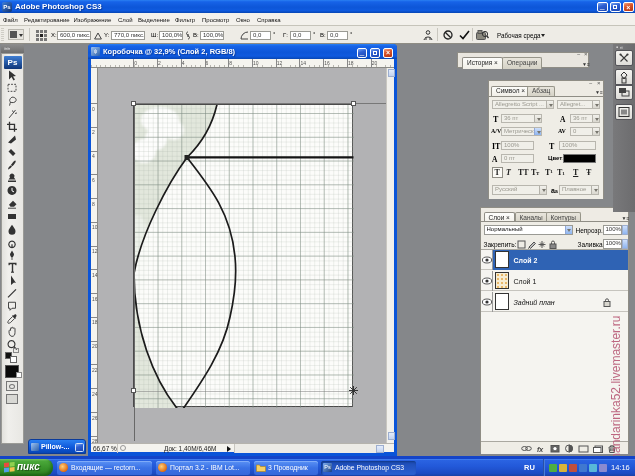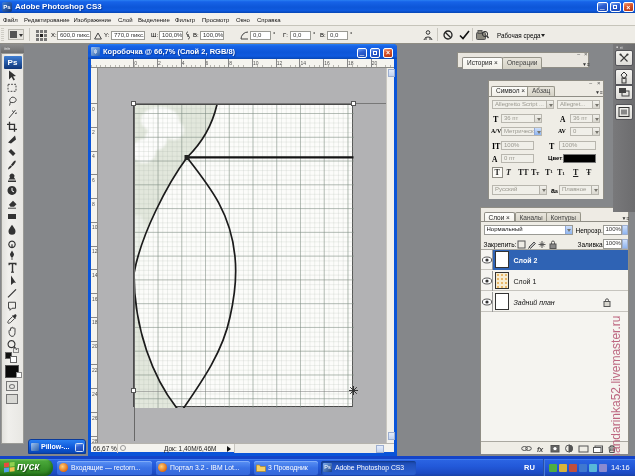--- a/index.html
+++ b/index.html
@@ -134,21 +134,21 @@
     <path d="M9,0.5 C10,1.5 9.5,2.5 8.5,3.5 L9,4 L8,5 L5,2 L6,1 L6.5,1.5 C7.5,0.5 8,-0.5 9,0.5 Z" transform="translate(4,245.08)" fill="#333" stroke="none" stroke-width="0.9"></path>
     <path d="M5.5,2.5 L1.5,6.5 C1,7.5 0.5,8.5 1,9 C1.5,9.5 2.5,9 3.5,8.5 L7.5,4.5" transform="translate(4,245.08)" fill="none" stroke="#333" stroke-width="0.9"></path>
     <path d="M2,5 C2,3 3,2.5 3.5,3.5 L3.5,1.5 C3.5,0.5 4.8,0.5 4.8,1.5 L5,1 C5.2,0 6.4,0.2 6.4,1.2 L6.6,1.5 C6.8,0.8 8,0.9 8,2 V5.5 C8,8 7,9.5 5,9.5 C3,9.5 2,7 2,5 Z" transform="translate(4,257.9)" fill="none" stroke="#333" stroke-width="0.9"></path>
     <path d="M4.5,1 a3.5,3.5 0 1 1 -0.01,0 M7,7 L9.8,9.8" transform="translate(4,270.72)" fill="none" stroke="#333" stroke-width="1.2"></path>
   </svg>
 
 <div class="abs" style="left:88px;top:44px;width:309px;height:412px;background:#0a54d8;border-radius:4px 4px 0 0">
 
   <div class="abs" style="left:0;top:0;width:309px;height:15px;background:linear-gradient(180deg,#2a80f2 0%,#1763e8 14%,#0d56d8 55%,#0f5adf 80%,#0746b4 100%);border-radius:4px 4px 0 0">
     <div class="abs" style="left:3px;top:3px;width:9px;height:9px;background:linear-gradient(135deg,#9ec3f2,#2a5faa);border-radius:1px;color:#fff;font-size:5px;text-align:center;line-height:9px">ψ</div>
-    <div class="abs" style="left:15px;top:3px;color:#fff;font-size:7.5px;font-weight:bold;text-shadow:1px 1px 1px #0a3a9a">Коробочка @ 66,7% (Слой 2, RGB/8)</div>
+    <div class="abs" style="left:15px;top:3px;color:#fff;font-size:7.5px;font-weight:bold;text-shadow:1px 1px 1px #0a3a9a">Коробочка @ 32,9% (Слой 2, RGB/8)</div>
     <div class="abs" style="left:269px;top:4px;width:10px;height:10px;border-radius:2px;background:linear-gradient(160deg,#79a5f3,#2e5fd1 40%,#1d48b4);border:1px solid #fff;color:#fff;font-size:8px;line-height:5px;text-align:center">_</div>
     <div class="abs" style="left:282px;top:4px;width:10px;height:10px;border-radius:2px;background:linear-gradient(160deg,#79a5f3,#2e5fd1 40%,#1d48b4);border:1px solid #fff"></div>
     <div class="abs" style="left:284.5px;top:6.5px;width:4px;height:4px;border:1px solid #fff"></div>
     <div class="abs" style="left:295px;top:4px;width:10px;height:10px;border-radius:2px;background:linear-gradient(160deg,#f0a080,#d9562b 40%,#b33315);border:1px solid #fff;color:#fff;font-size:7px;font-weight:bold;line-height:8px;text-align:center">×</div>
   </div>
 
   <div class="abs" style="left:3px;top:15px;width:303px;height:393px;background:#b2b2b4">
 
     <div class="abs" style="left: 0px; top: 0px; width: 303px; height: 8.5px; background: repeating-linear-gradient(90deg, rgb(184, 182, 176) 0px, rgb(184, 182, 176) 0.8px, transparent 0.8px, transparent 4.748px) 0px 5.5px / 100% 3px no-repeat rgb(245, 244, 239); border-bottom: 1px solid rgb(138, 138, 134);" id="hruler">
         <div class="abs" style="left: 43.3px; top: 0.5px; font-size: 5px; color: rgb(85, 85, 85);">0</div>
@@ -447,21 +447,21 @@
 
   <div class="abs" style="left:0;top:0;width:53px;height:17px;background:linear-gradient(180deg,#7cc56b 0%,#4aa83a 12%,#38932a 55%,#2d7d20 100%);border-radius:0 8px 8px 0;box-shadow:inset -2px -2px 3px rgba(0,60,0,.4)">
     <svg class="abs" style="left:4px;top:3px" width="11" height="11">
         <g transform="skewY(-6)">
           <rect x="0" y="1" width="5" height="4.4" fill="#e84c3d"></rect>
           <rect x="5.6" y="1" width="5" height="4.4" fill="#8fd14f"></rect>
           <rect x="0" y="6" width="5" height="4.4" fill="#4f9fe8"></rect>
           <rect x="5.6" y="6" width="5" height="4.4" fill="#f2c14e"></rect>
         </g>
       </svg>
-    <span class="abs" style="left:17px;top:2px;color:#fff;font-size:10px;font-weight:bold;font-style:italic;text-shadow:1px 1px 1px #1d4f15">пуск</span>
+    <span class="abs" style="left:17px;top:2px;color:#fff;font-size:10px;font-weight:bold;font-style:italic;text-shadow:1px 1px 1px #1d4f15">пикс</span>
   </div>
 
   <div class="abs" style="left:57px;top:1.5px;width:95px;height:14px;background:linear-gradient(180deg,#5b92f5,#3a71e5 50%,#3668db);border-radius:2.5px;box-shadow:inset 0 1px 0 #7fabf8">
     <div class="abs" style="left:2px;top:2.5px;width:9px;height:9px;border-radius:50%;background:radial-gradient(circle at 3.5px 3.5px,#ffce7a,#e06b10 70%,#9c4a08)"></div>
     <span class="abs" style="left:14px;top:3px;color:#fff;font-size:6.8px">Входящие — rectorn...</span>
   </div>
   <div class="abs" style="left:156px;top:1.5px;width:94px;height:14px;background:linear-gradient(180deg,#5b92f5,#3a71e5 50%,#3668db);border-radius:2.5px;box-shadow:inset 0 1px 0 #7fabf8">
     <div class="abs" style="left:2px;top:2.5px;width:9px;height:9px;border-radius:50%;background:radial-gradient(circle at 3.5px 3.5px,#ffce7a,#e06b10 70%,#9c4a08)"></div>
     <span class="abs" style="left:14px;top:3px;color:#fff;font-size:6.8px">Портал 3.2 - IBM Lot...</span>
   </div>

